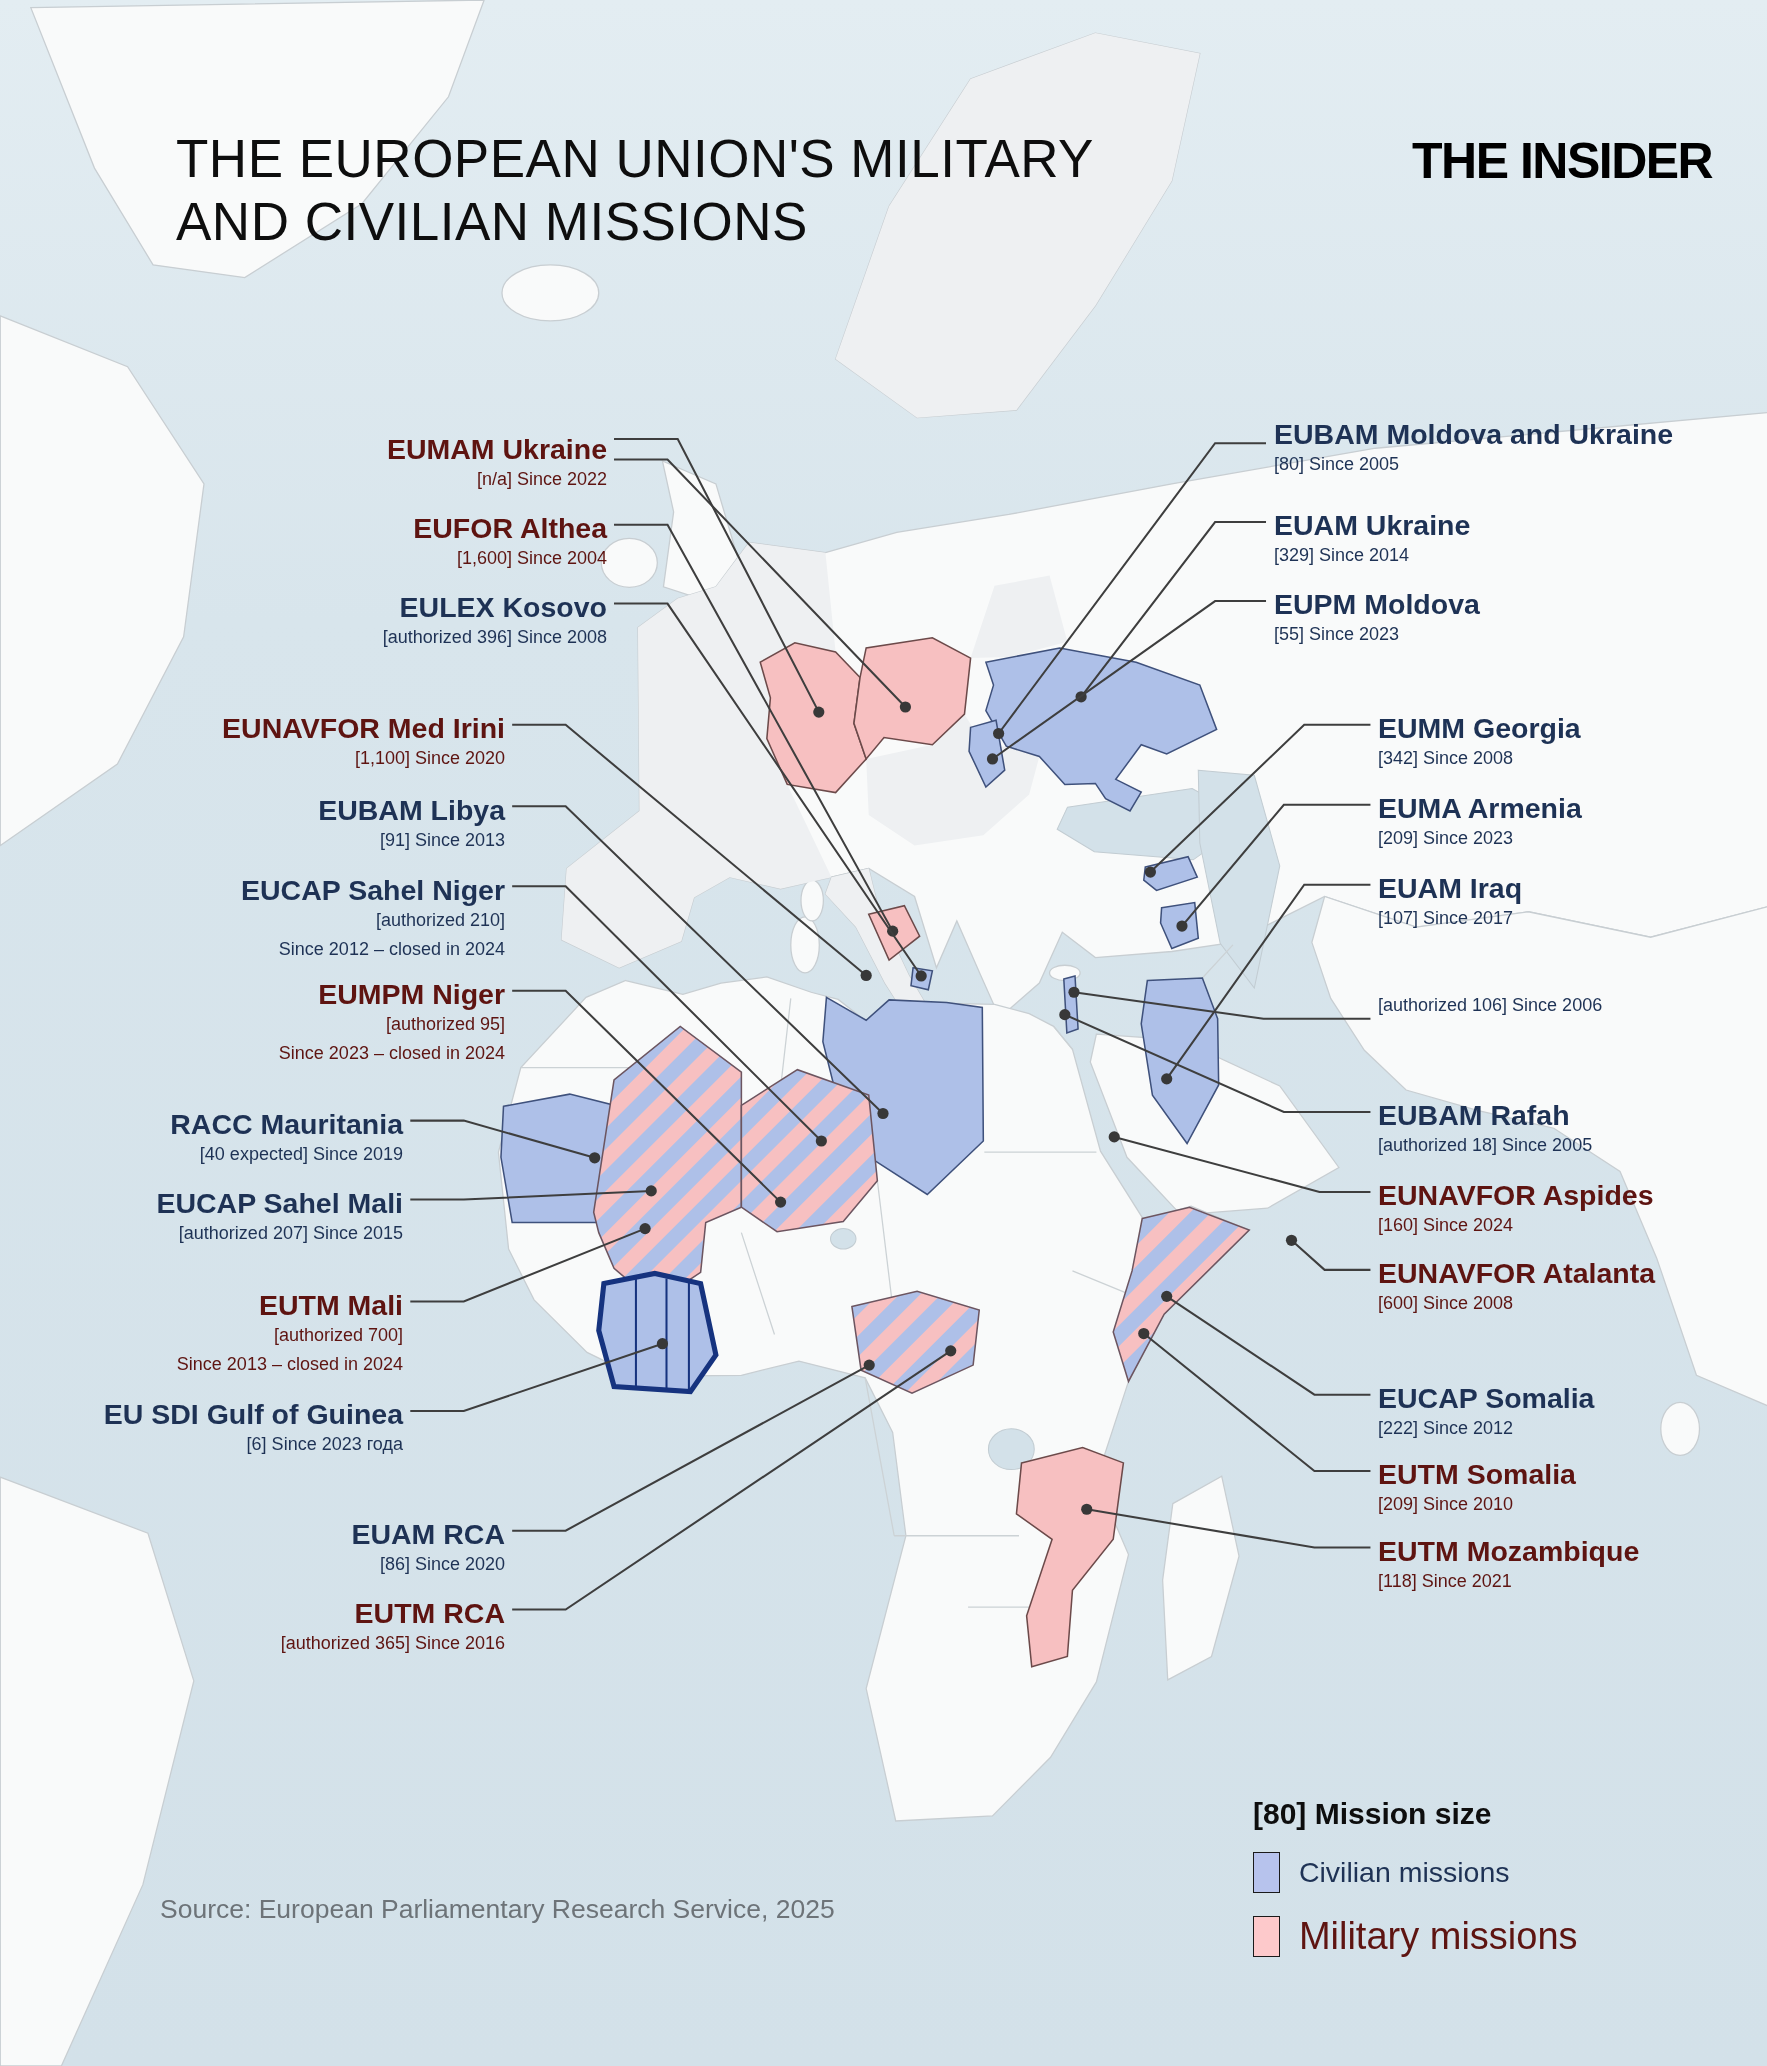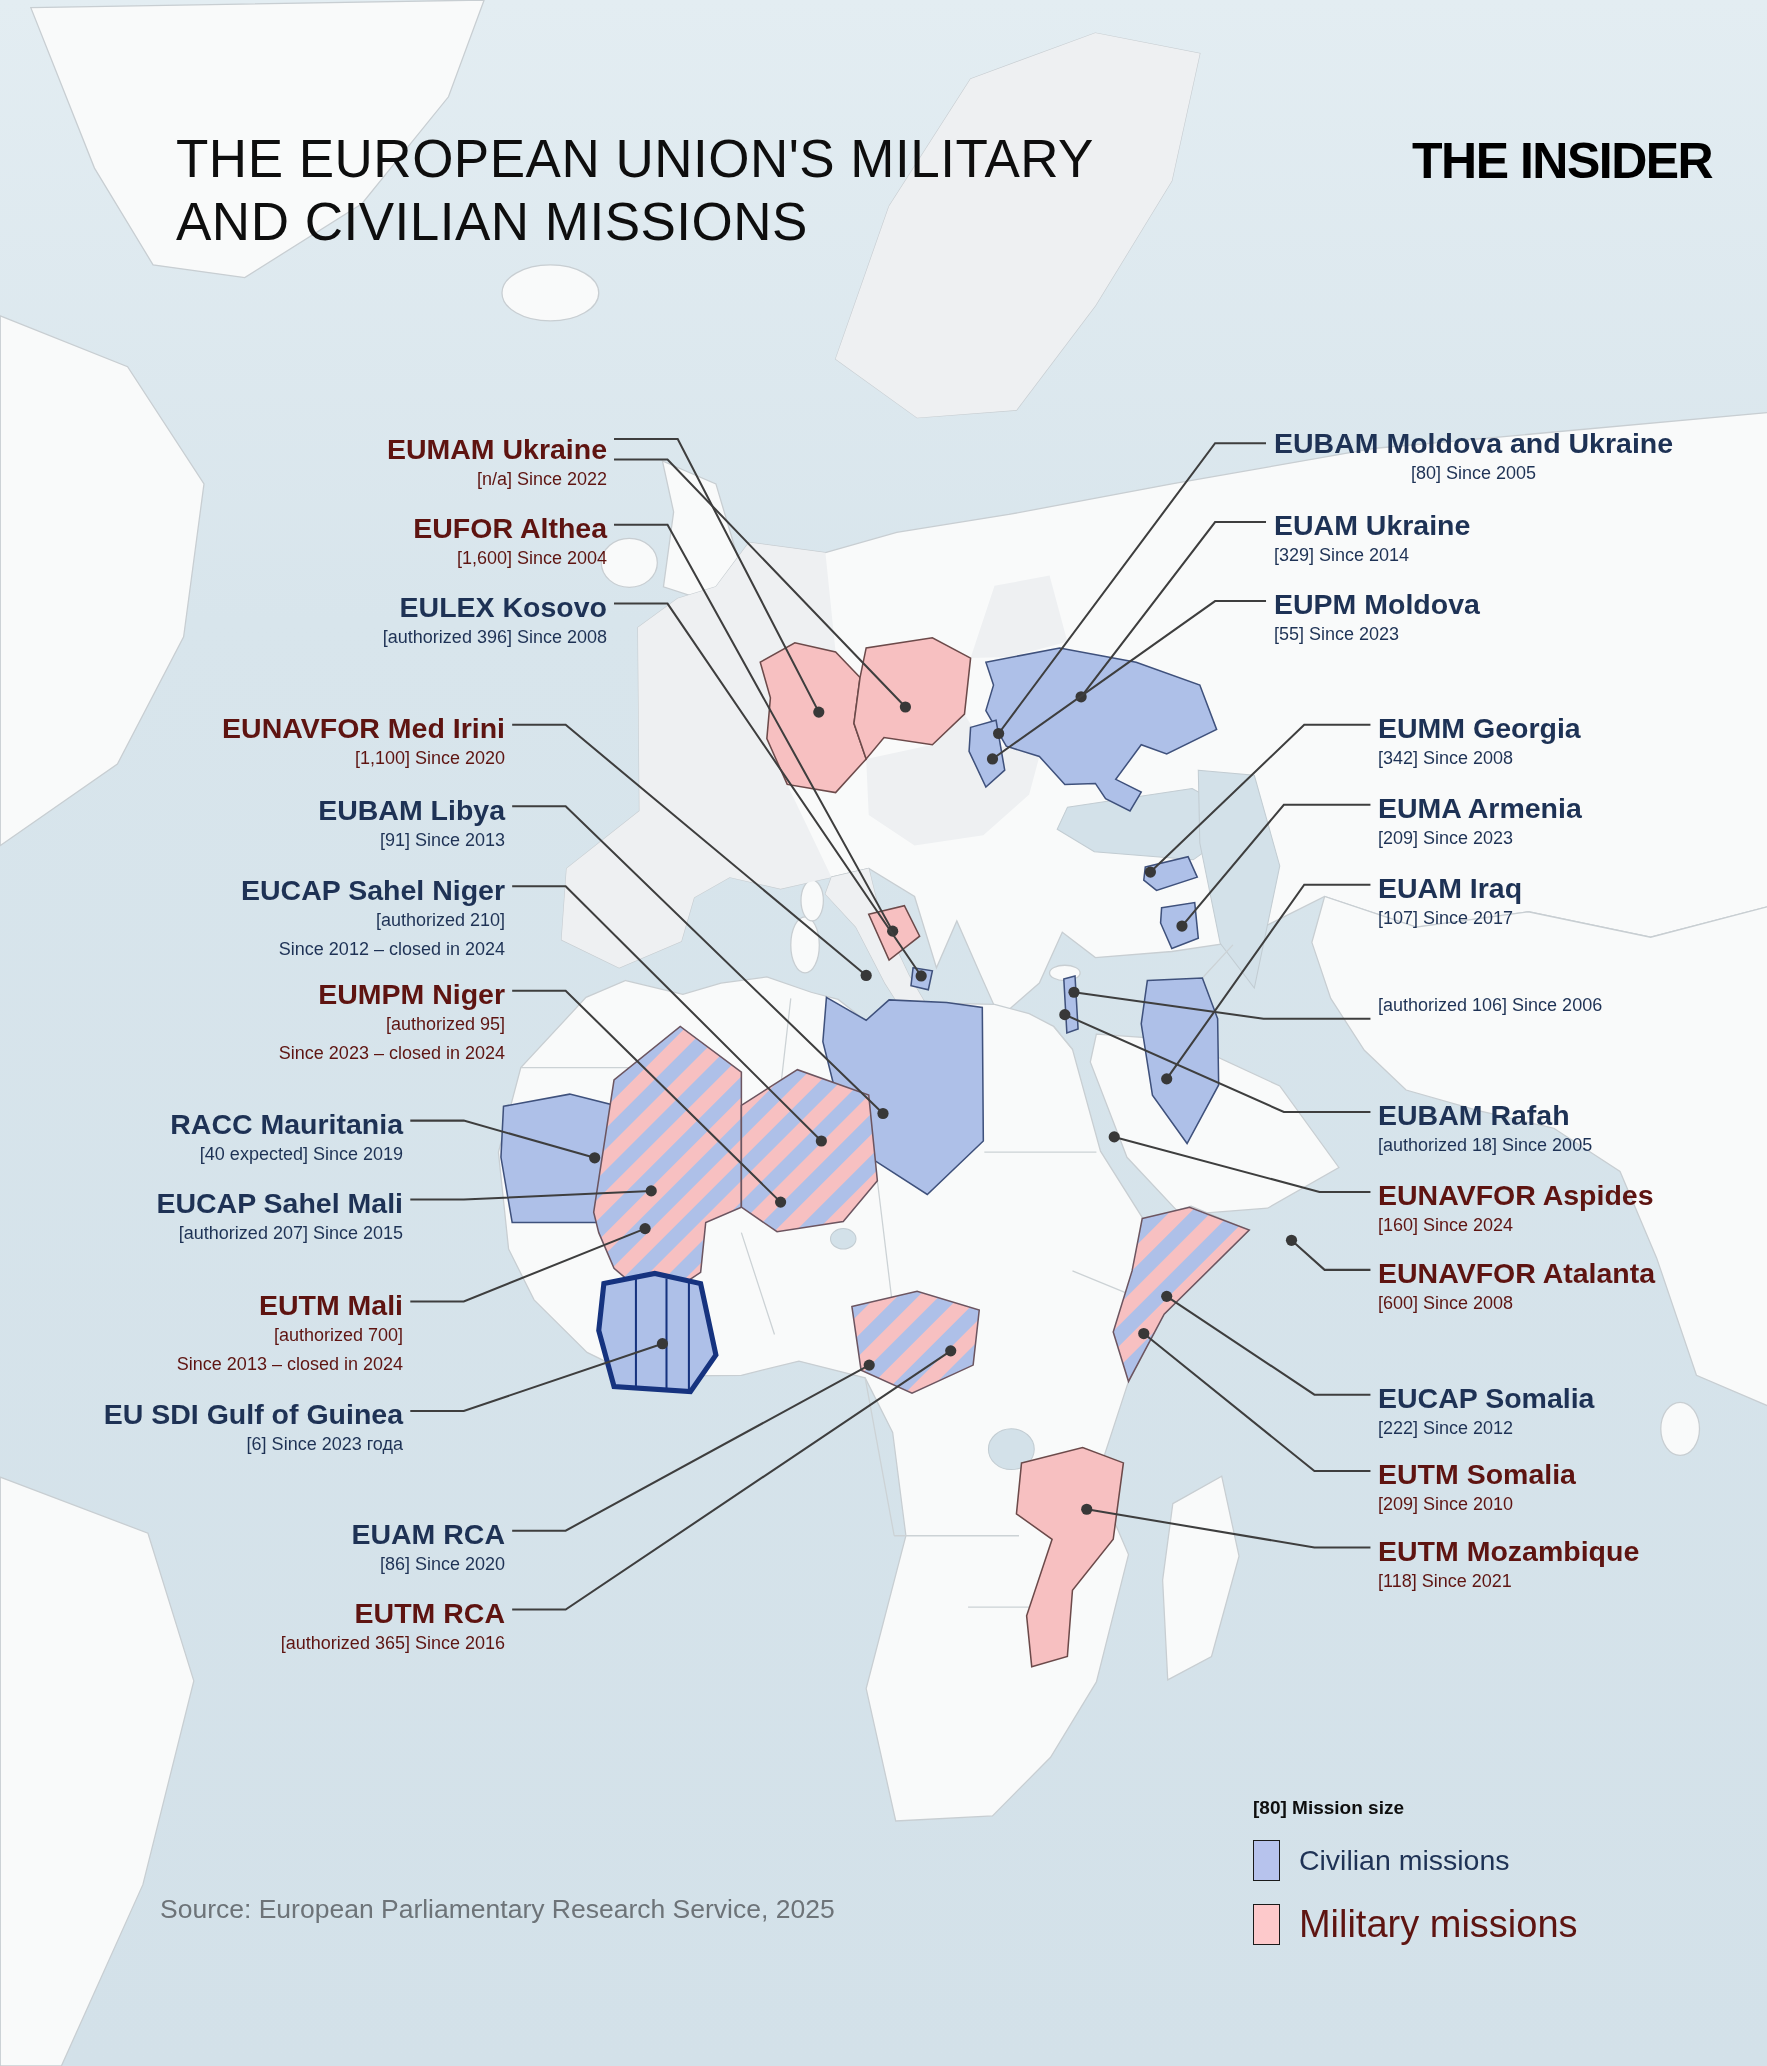--- a/index.html
+++ b/index.html
@@ -26,21 +26,21 @@
   .brand{position:absolute;left:1412px;top:132px;color:#000;font-weight:700;
          font-size:50px;letter-spacing:-1.5px;}
   .mission{position:absolute;}
   .mission.left{text-align:right;}
   .mission.right{text-align:left;}
   .mission .m-name{font-weight:700;font-size:28.5px;line-height:32px;}
   .mission .m-det{font-size:18px;line-height:29px;font-weight:400;}
   .mission.civilian{color:#1e3255;}
   .mission.military{color:#5e1411;}
   .legend{position:absolute;left:1253px;top:1797px;}
-  .legend-size{color:#0e0e0e;font-weight:700;font-size:19px;}
+  .legend-size{color:#0e0e0e;font-weight:700;font-size:30px;}
   .legend-row{display:flex;align-items:center;margin-top:21.4px;}
   .swatch{display:inline-block;width:24.5px;height:39px;border:1.5px solid #1a1a1a;margin-right:19.4px;}
   .swatch.civ{background:#b7c3ed;}
   .swatch.mil{background:#fdc9cb;}
   .legend-civ-label{color:#1e3255;font-size:28.5px;}
   .legend-mil-label{color:#5e1411;font-size:38px;}
   .source{position:absolute;left:160px;top:1894px;color:#6d7378;font-size:26.5px;}
 </style>
 </head>
 <body>
@@ -234,21 +234,21 @@
         <div class="m-det">[6] Since 2023 года</div>
       </div>
       <div class="mission civilian left" style="top: 1518px; right: 1263px;">
         <div class="m-name">EUAM RCA</div>
         <div class="m-det">[86] Since 2020</div>
       </div>
       <div class="mission military left" style="top: 1597px; right: 1263px;">
         <div class="m-name">EUTM RCA</div>
         <div class="m-det">[authorized 365] Since 2016</div>
       </div>
-      <div class="mission civilian right" style="top: 427px; left: 1274px; text-align: center;">
+      <div class="mission civilian right" style="top: 418px; left: 1274px;">
         <div class="m-name">EUBAM Moldova and Ukraine</div>
         <div class="m-det">[80] Since 2005</div>
       </div>
       <div class="mission civilian right" style="top: 509px; left: 1274px;">
         <div class="m-name">EUAM Ukraine</div>
         <div class="m-det">[329] Since 2014</div>
       </div>
       <div class="mission civilian right" style="top: 588px; left: 1274px;">
         <div class="m-name">EUPM Moldova</div>
         <div class="m-det">[55] Since 2023</div>

